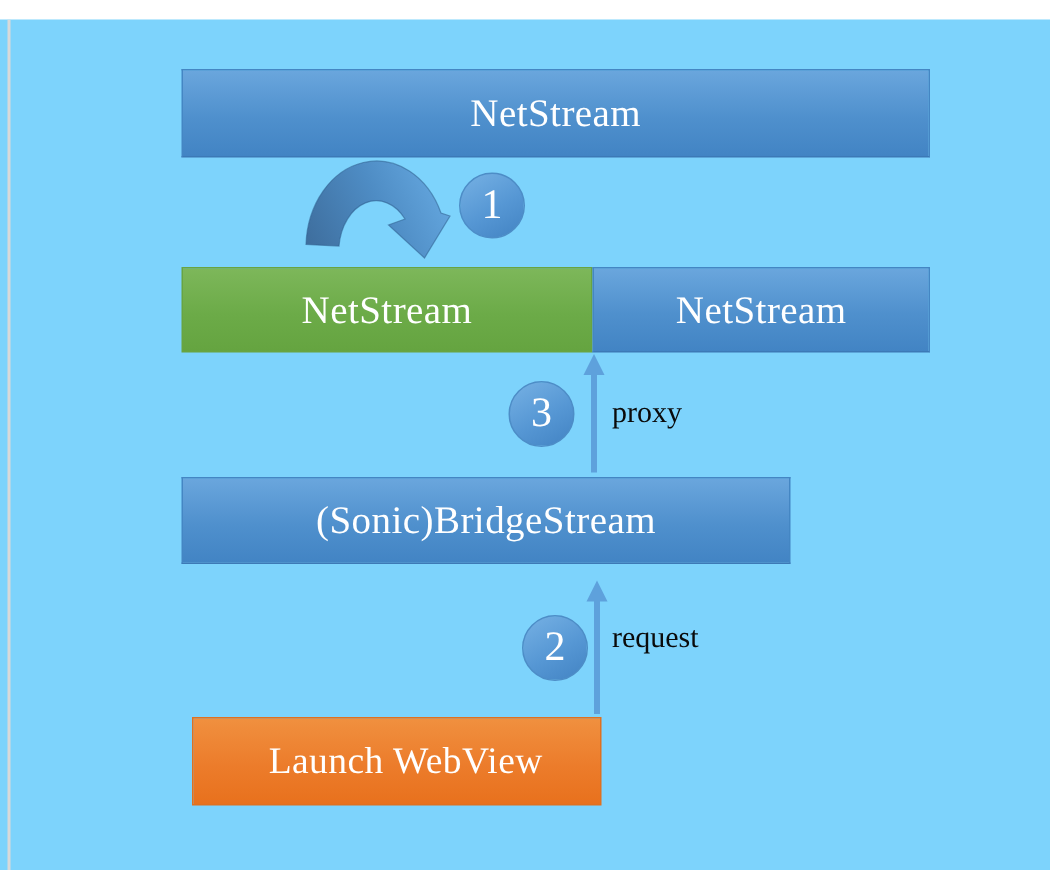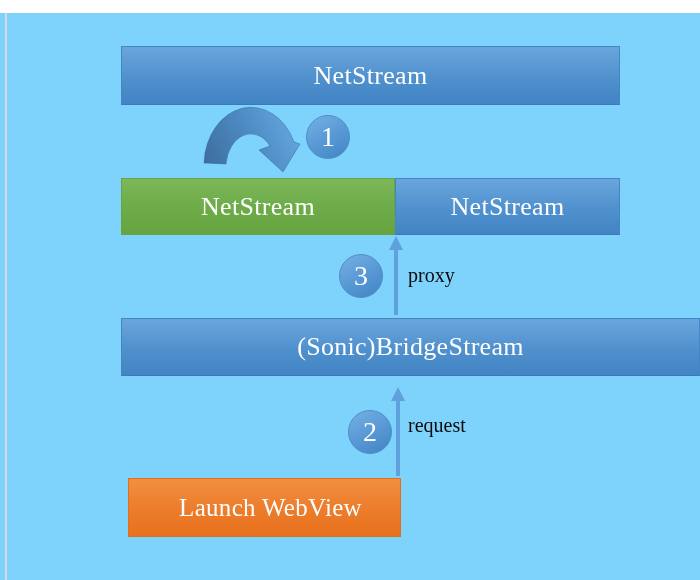--- a/index.html
+++ b/index.html
@@ -21,21 +21,21 @@
     background:linear-gradient(180deg,#7db75a 0%,#6cab48 55%,#65a440 100%);
     border:1px solid #69a441;
   }
   .node.orange{
     background:linear-gradient(180deg,#f0903f 0%,#ec7c2b 55%,#e8711d 100%);
     border:1px solid #e0701f;
   }
   #node-netstream-top{left:121px;top:33px;width:499px;height:59px;}
   #node-memstream{left:121px;top:165px;width:274px;height:57px;}
   #node-netstream-mid{left:395px;top:165px;width:225px;height:57px;}
-  #node-bridgestream{left:121px;top:305px;width:579px;height:58px;}
+  #node-bridgestream{left:121px;top:305px;width:406px;height:58px;}
   #node-launch-webview{left:128px;top:465px;width:273px;height:59px;font-size:25px;padding-left:12px;}
   .badge{
     position:absolute;box-sizing:border-box;width:44px;height:44px;border-radius:50%;
     display:flex;align-items:center;justify-content:center;color:#ffffff;font-size:28px;
     background:linear-gradient(150deg,#76b1e4 0%,#5697d4 55%,#4283c3 100%);
     border:1px solid #4d8dc7;
   }
   #badge-step-1{left:306px;top:102px;}
   #badge-step-3{left:339px;top:241px;}
   #badge-step-2{left:348px;top:397px;}

